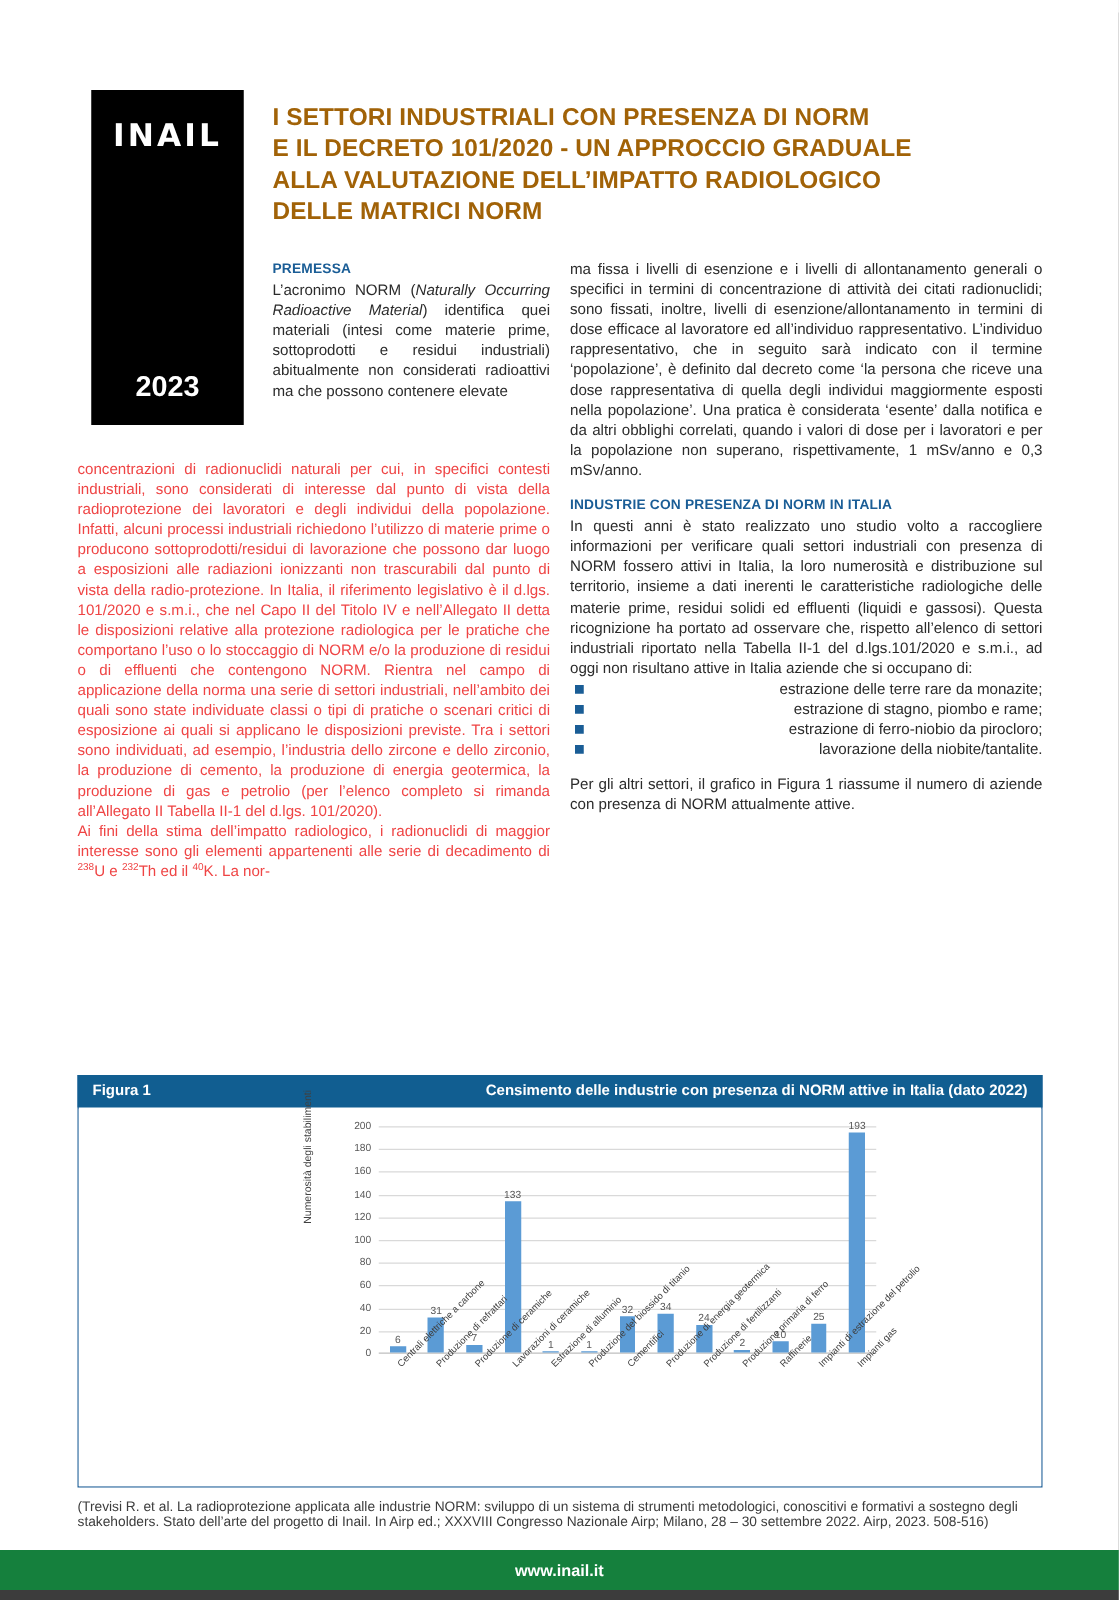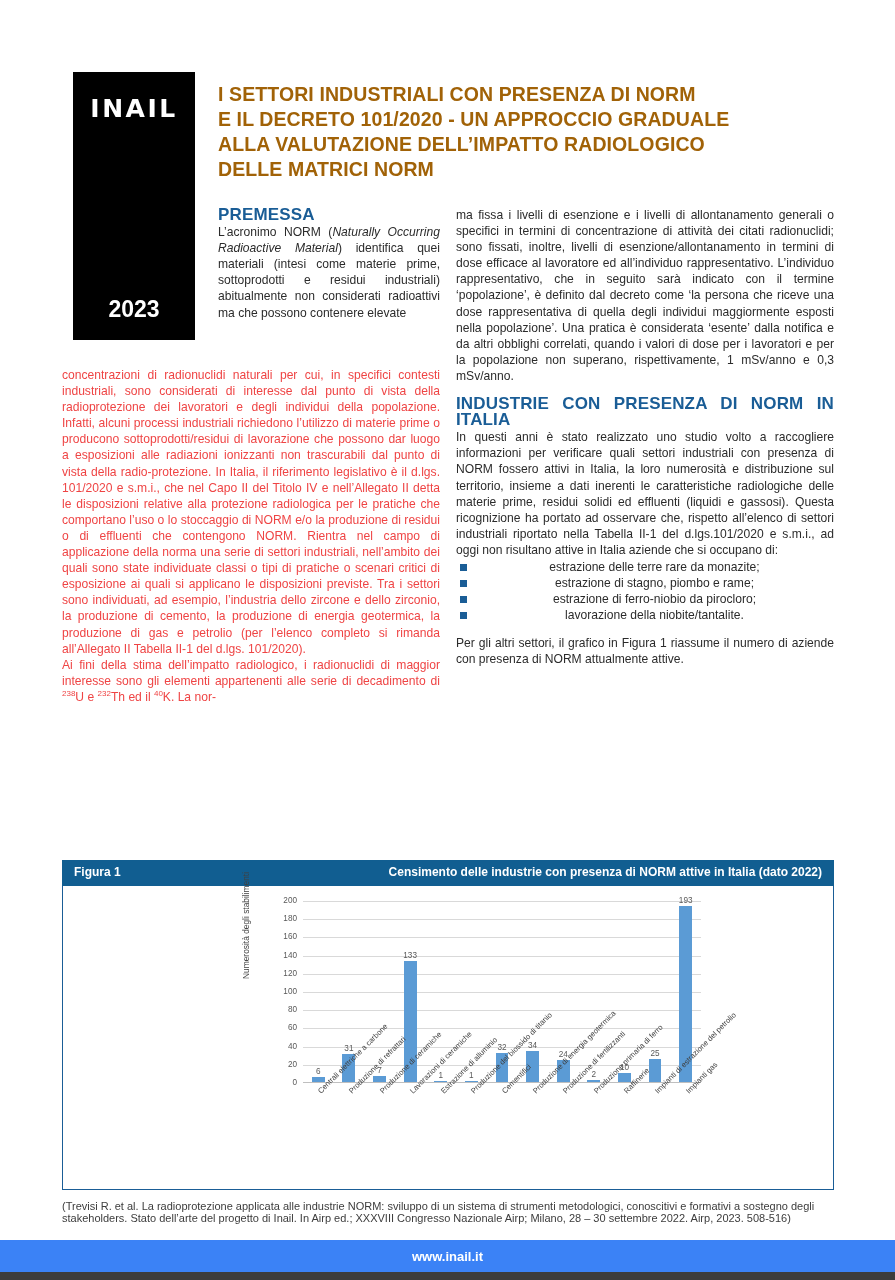--- a/index.html
+++ b/index.html
@@ -55,29 +55,29 @@
     position: absolute; left: 62px; top: 367px; width: 378px;
     font-size: 12.1px; line-height: 16.1px; color: #ef4444;
     text-align: justify;
   }
   #col-right {
     position: absolute; left: 456px; top: 207px; width: 378px;
     font-size: 12.1px; line-height: 16.1px; color: #2b2b2b;
     text-align: justify;
   }
   .sec-head {
-    color: #1a5d96; font-weight: bold; font-size: 17px;
+    color: #1a5d96; font-weight: bold; font-size: 11px;
     letter-spacing: 0.15px; margin-bottom: 1px;
   }
   .para { margin: 0; }
   .para + .para { margin-top: 0px; }
   .gap { height: 12px; }
   .bullets { list-style: none; margin-top: 1px; }
   .bullets li {
-    position: relative; padding-left: 19px; text-align: center;
+    position: relative; padding-left: 19px; text-align: right;
     line-height: 16.1px;
   }
   .bullets li .sq {
     position: absolute; left: 4px; top: 5px;
     width: 7px; height: 7px; background: #1a5d96;
     display: inline-block;
   }
   sup { font-size: 8px; vertical-align: super; line-height: 0; }
 
   
@@ -151,21 +151,21 @@
 
   
   #caption {
     position: absolute; left: 62px; top: 1200px; width: 772px;
     font-size: 11px; line-height: 12.2px; color: #3c3c3c;
   }
 
   
   #footer {
     position: absolute; left: 0; top: 1240px; width: 895px; height: 32px;
-    background: #3b82f6;
+    background: #15803d;
   }
   #footer-url {
     position: absolute; left: 0; top: 9px; width: 895px;
     text-align: center; color: #ffffff;
     font-size: 13px; font-weight: bold;
   }
   #footer-strip {
     position: absolute; left: 0; top: 1272px; width: 895px; height: 8px;
     background: #3c3c3c;
   }

